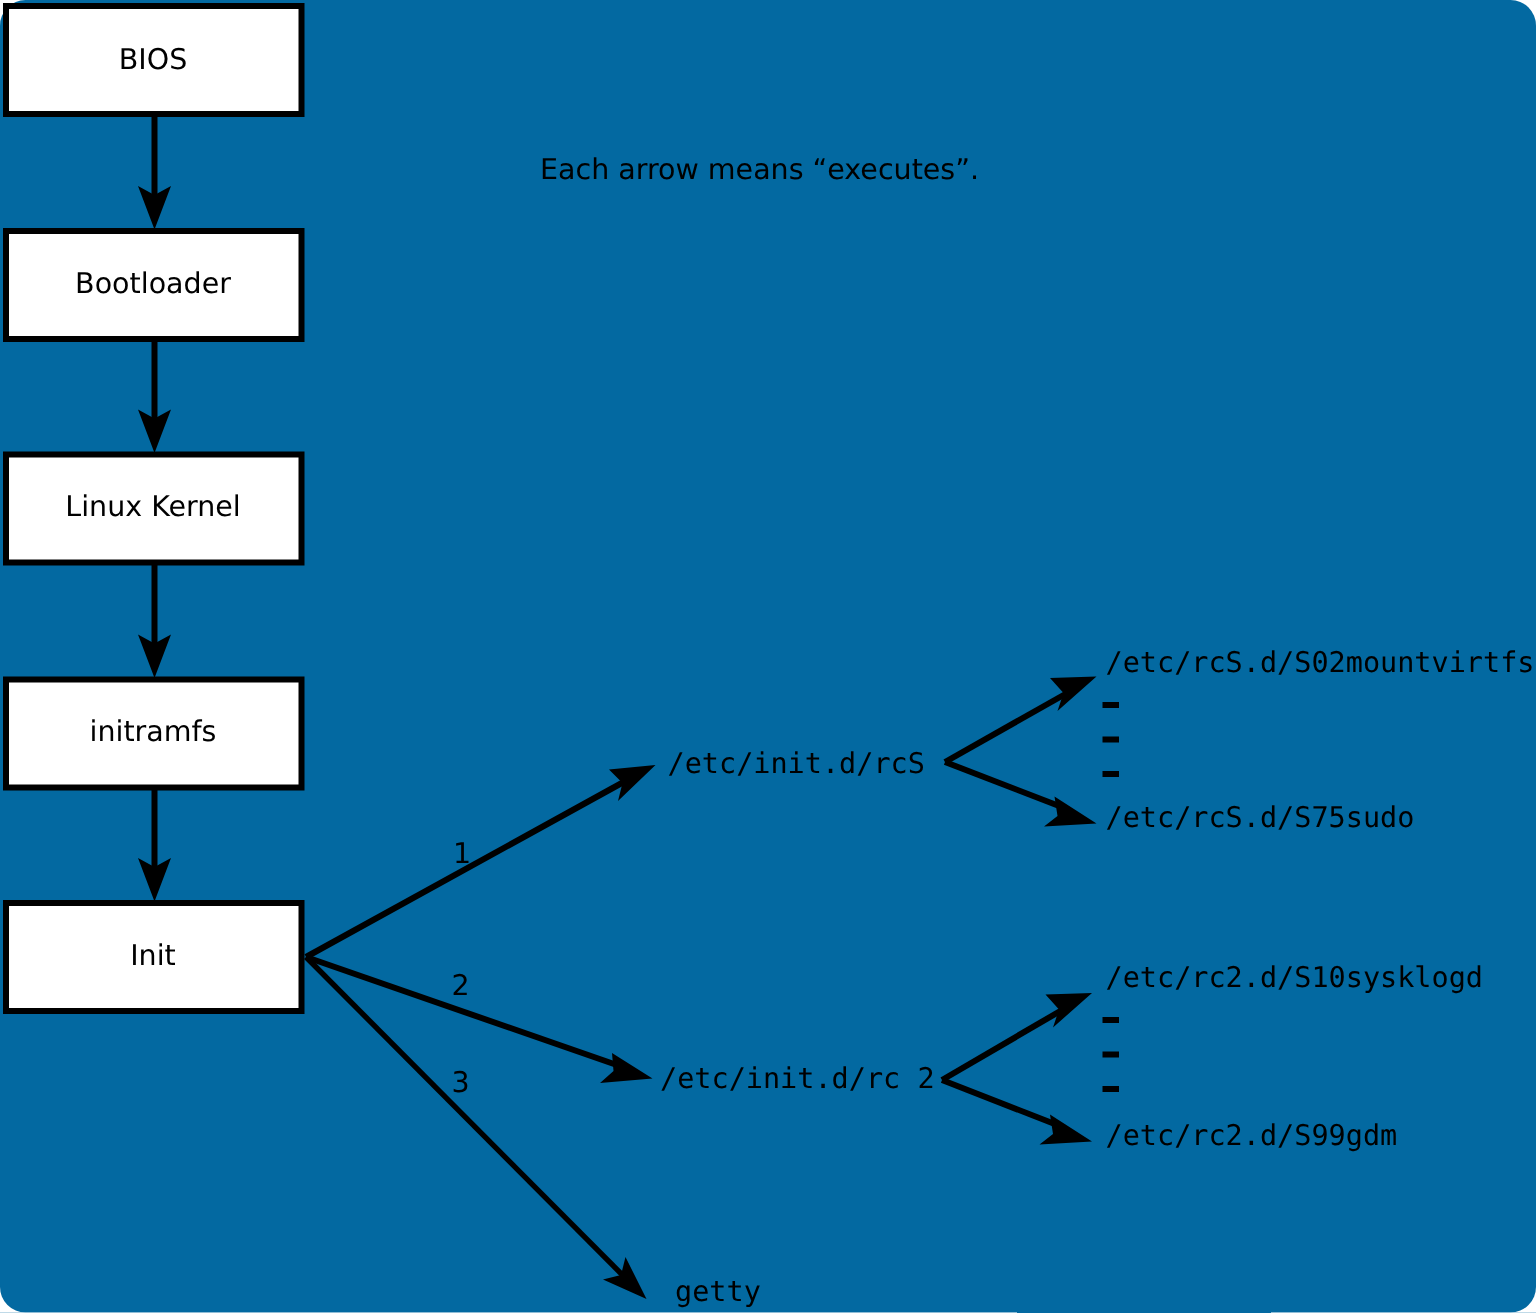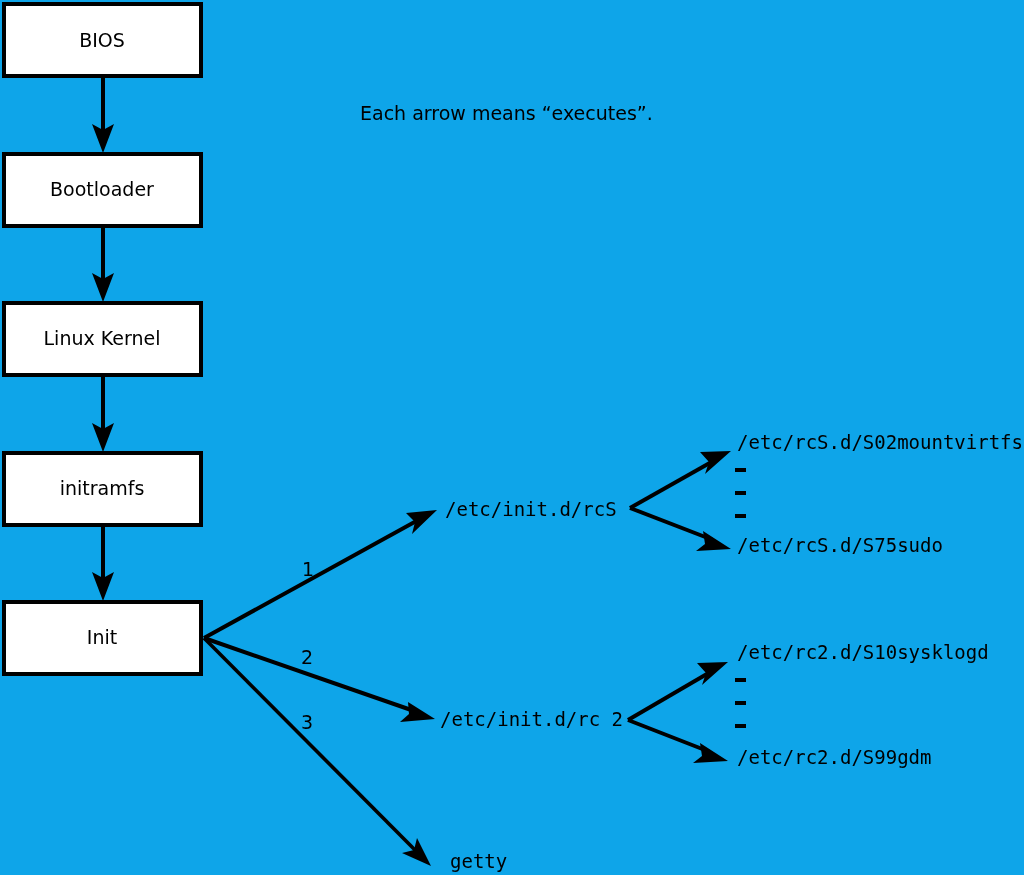--- a/index.html
+++ b/index.html
@@ -10,21 +10,22 @@
   body {
     width: 1024px;
     height: 875px;
     overflow: hidden;
     font-family: "DejaVu Sans", sans-serif;
   }
   #diagram-root {
     position: relative;
     width: 1024px;
     height: 875px;
-    background: #0ea5e9;
+    background: #0369a1;
+    border-radius: 17px;
   }
   svg.diagram-canvas {
     display: block;
     width: 1024px;
     height: 875px;
   }
   .node-box {
     fill: #ffffff;
     stroke: #000000;
     stroke-width: 4;

